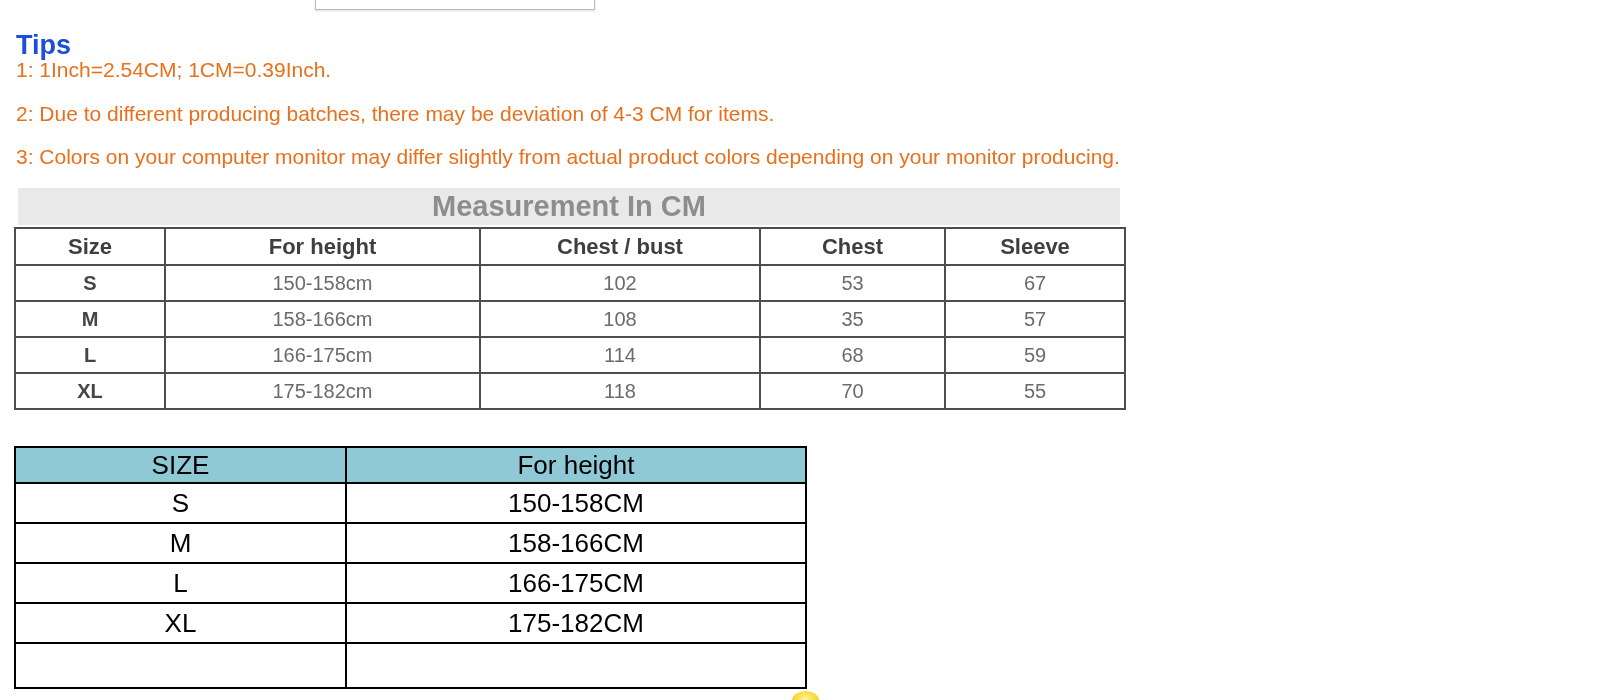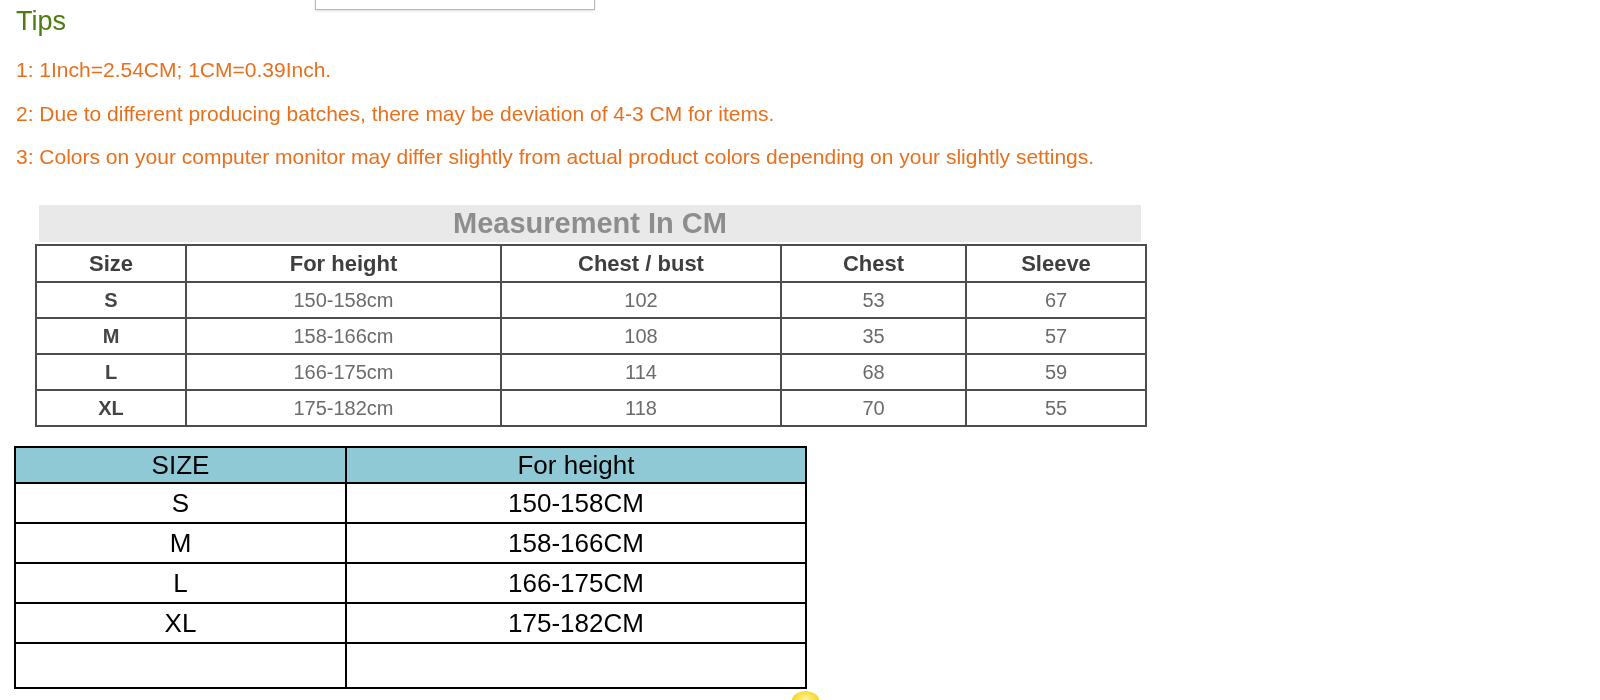--- a/index.html
+++ b/index.html
@@ -22,44 +22,43 @@
     height: 36px;
     background: #fff;
     border: 1px solid #b9b9b9;
     box-shadow: 0 1px 2px rgba(0,0,0,0.15);
   }
 
   
   .tips-heading {
     position: absolute;
     left: 16px;
-    top: 6px;
+    top: 30px;
     font-size: 27px;
-    font-weight: normal;
-    color: #4d7c0f;
+    font-weight: bold;
+    color: #1d4ed8;
     white-space: nowrap;
   }
   .tip-line {
     position: absolute;
     left: 16px;
     font-size: 21px;
     color: #e8701c;
     white-space: nowrap;
   }
   .tip-1 { top: 58px; }
   .tip-2 { top: 102px; }
   .tip-3 { top: 145px; }
 
   
   .m-wrap {
     position: absolute;
     left: 14px;
-    top: 205px;
+    top: 188px;
     width: 1110px;
-    margin-left: 21px;
   }
   .m-caption {
     margin: 0 4px 2px 4px;
     height: 37px;
     line-height: 37px;
     background: #e9e9e9;
     color: #8d8d8d;
     font-size: 29px;
     font-weight: bold;
     text-align: center;
@@ -135,21 +134,21 @@
   }
 </style>
 </head>
 <body>
 
 <div class="top-box"></div>
 
 <div class="tips-heading">Tips</div>
 <div class="tip-line tip-1">1: 1Inch=2.54CM; 1CM=0.39Inch.</div>
 <div class="tip-line tip-2">2: Due to different producing batches, there may be deviation of 4-3 CM for items.</div>
-<div class="tip-line tip-3">3: Colors on your computer monitor may differ slightly from actual product colors depending on your slightly settings.</div>
+<div class="tip-line tip-3">3: Colors on your computer monitor may differ slightly from actual product colors depending on your monitor producing.</div>
 
 <div class="m-wrap">
   <div class="m-caption">Measurement In CM</div>
   <table class="m-table">
     <colgroup>
       <col style="width:150px">
         <col style="width:315px">
         <col style="width:280px">
         <col style="width:185px">
         <col style="width:180px">

